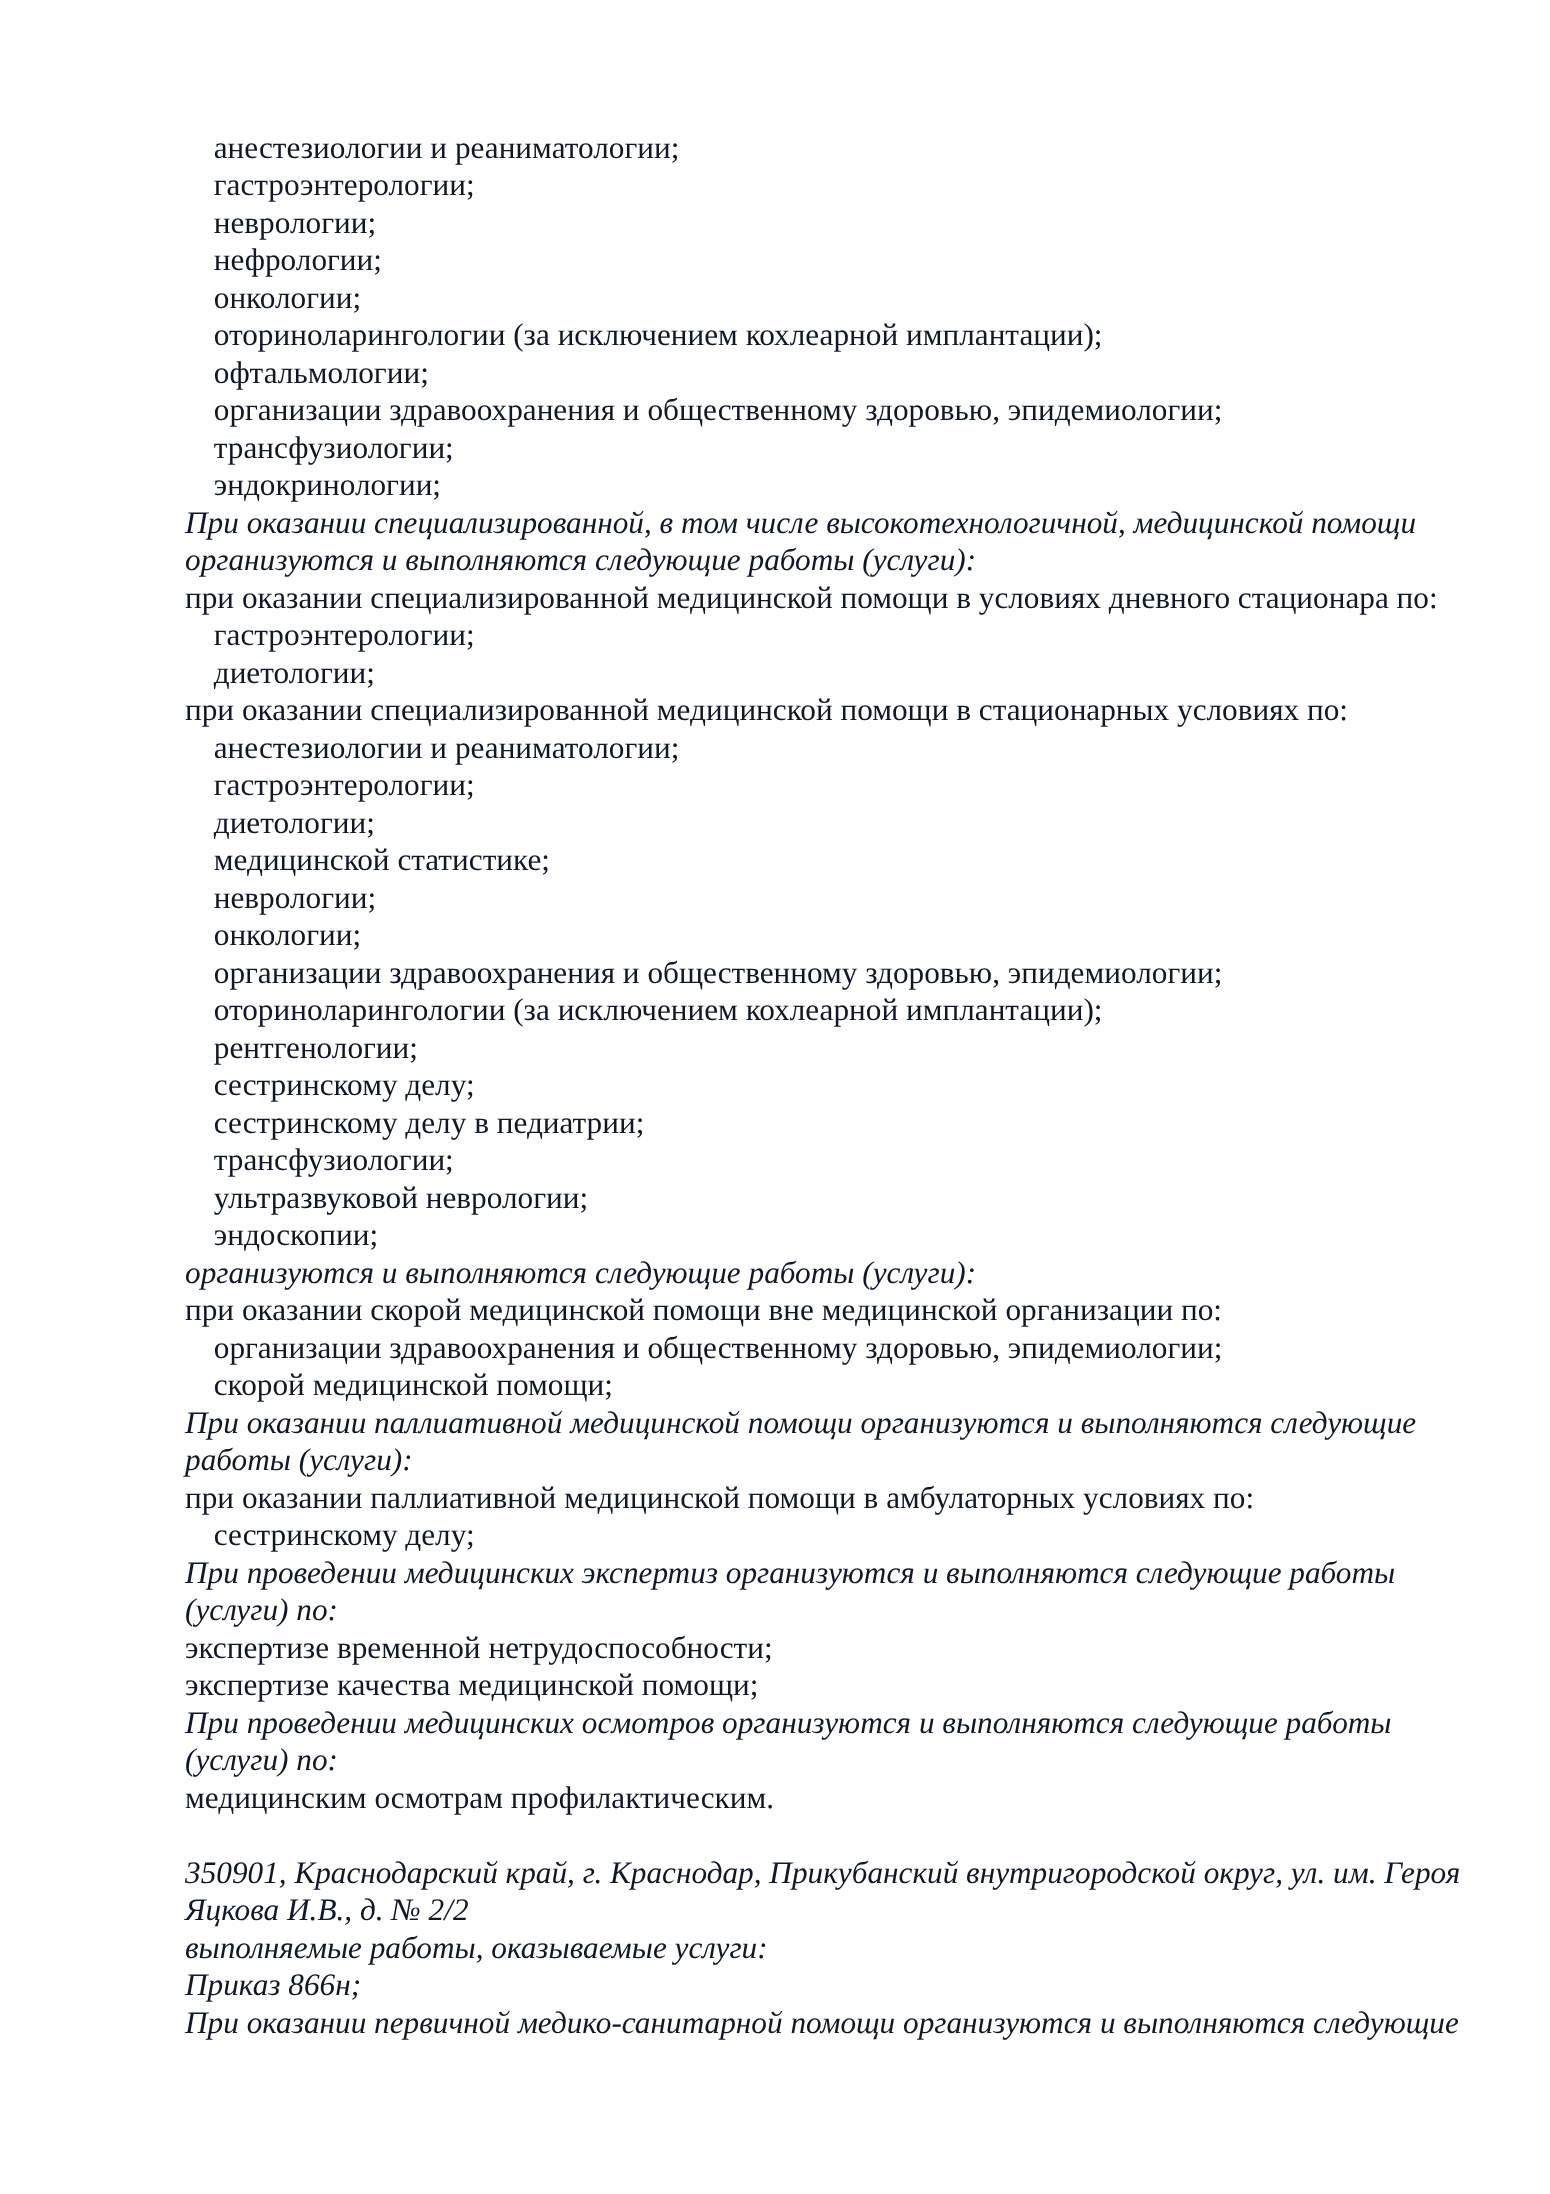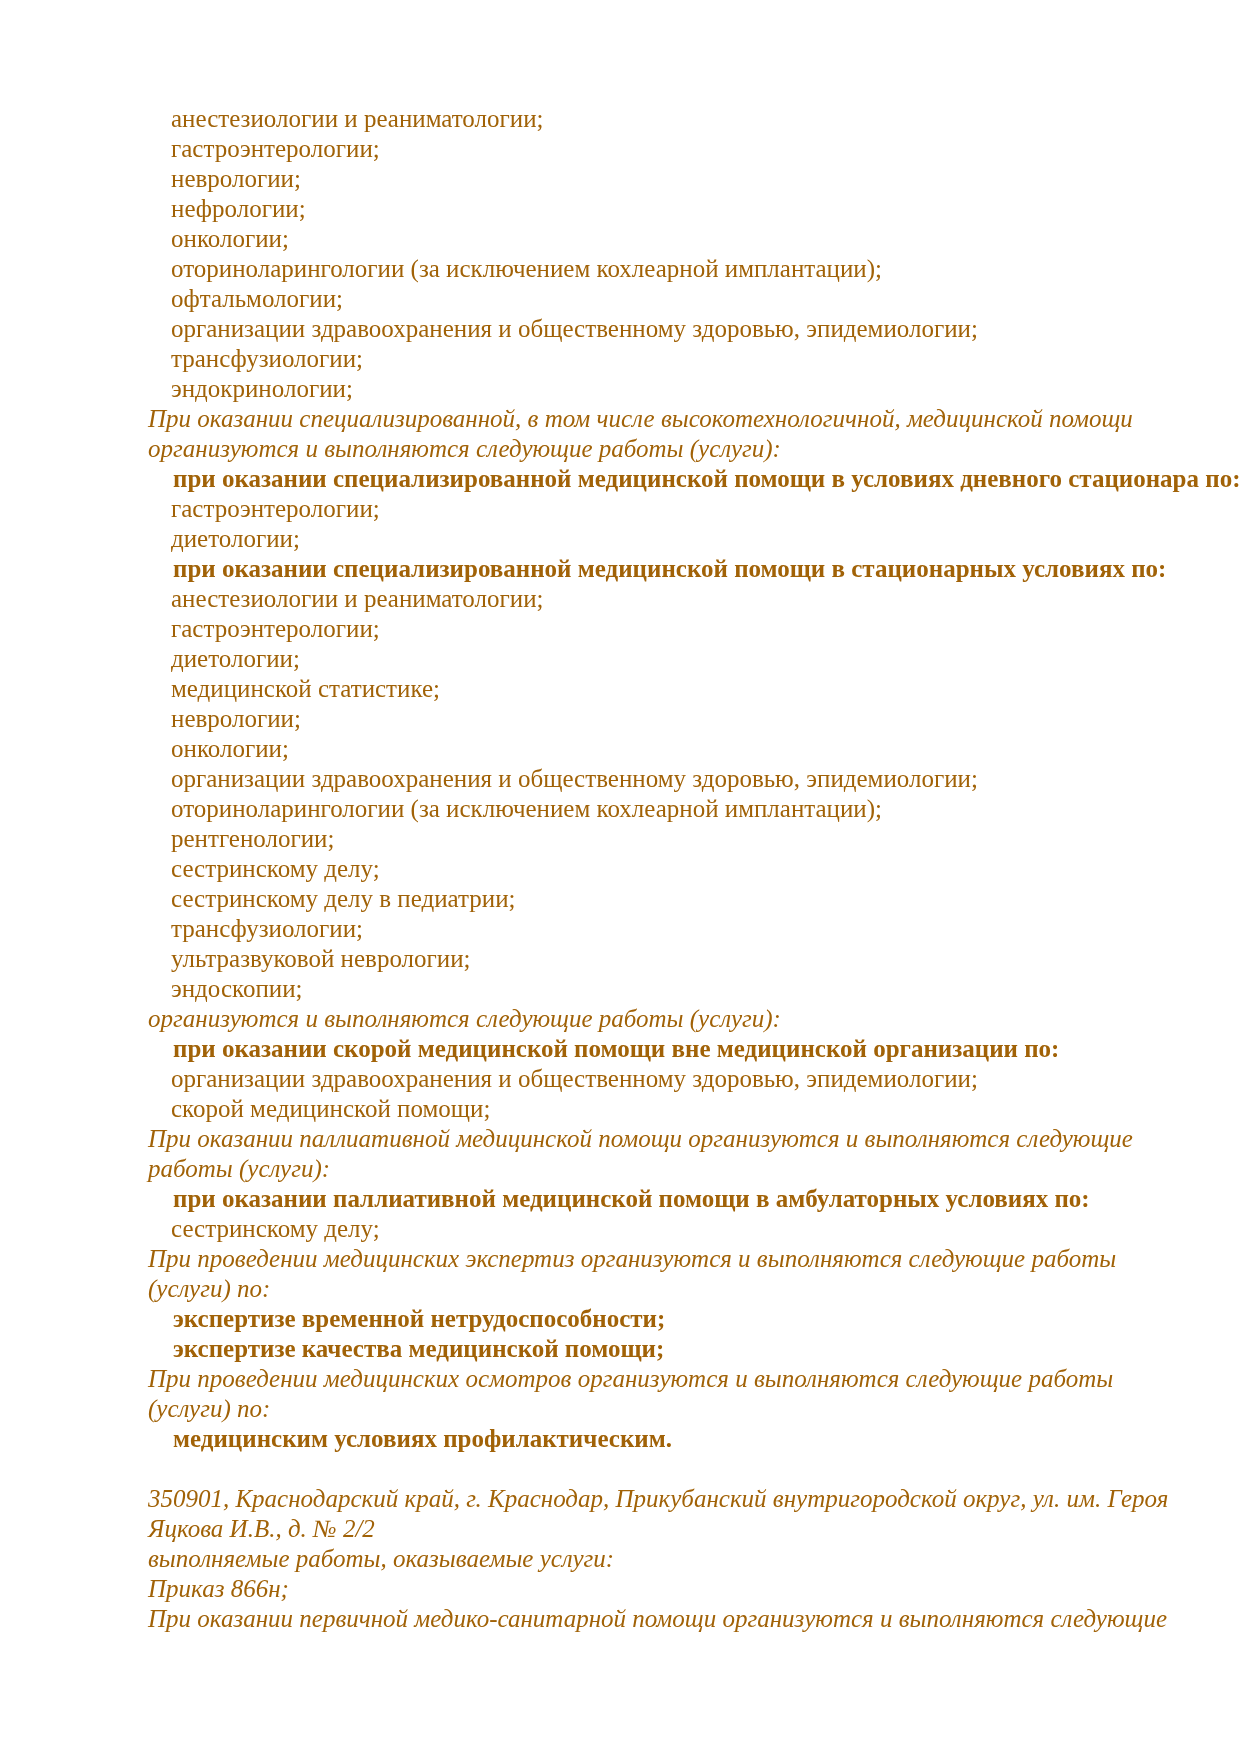--- a/index.html
+++ b/index.html
@@ -20,27 +20,27 @@
     font-family: "Liberation Serif", "DejaVu Serif", serif;
     font-size: 25px;
     line-height: 30px;
     font-weight: normal;
   }
   .line {
     white-space: pre;
     min-height: 30px;
   }
   .indent-0 { margin-left: 0; font-style: italic; }
-  .indent-1 { margin-left: 25px; font-weight: bold; }
+  .indent-1 { margin-left: 0; }
   .indent-2 { margin-left: 23px; }
 </style>
 </head>
 <body>
 
-<div class="page" style="background: rgb(255, 255, 255); color: #a16207; border-radius: 16px;">
+<div class="page" style="background: rgb(255, 255, 255); color: #0f172a; border-radius: 16px;">
     <div class="line indent-2">анестезиологии и реаниматологии;</div>
     <div class="line indent-2">гастроэнтерологии;</div>
     <div class="line indent-2">неврологии;</div>
     <div class="line indent-2">нефрологии;</div>
     <div class="line indent-2">онкологии;</div>
     <div class="line indent-2">оториноларингологии (за исключением кохлеарной имплантации);</div>
     <div class="line indent-2">офтальмологии;</div>
     <div class="line indent-2">организации здравоохранения и общественному здоровью, эпидемиологии;</div>
     <div class="line indent-2">трансфузиологии;</div>
     <div class="line indent-2">эндокринологии;</div>
@@ -71,20 +71,20 @@
     <div class="line indent-0">При оказании паллиативной медицинской помощи организуются и выполняются следующие</div>
     <div class="line indent-0">работы (услуги):</div>
     <div class="line indent-1">при оказании паллиативной медицинской помощи в амбулаторных условиях по:</div>
     <div class="line indent-2">сестринскому делу;</div>
     <div class="line indent-0">При проведении медицинских экспертиз организуются и выполняются следующие работы</div>
     <div class="line indent-0">(услуги) по:</div>
     <div class="line indent-1">экспертизе временной нетрудоспособности;</div>
     <div class="line indent-1">экспертизе качества медицинской помощи;</div>
     <div class="line indent-0">При проведении медицинских осмотров организуются и выполняются следующие работы</div>
     <div class="line indent-0">(услуги) по:</div>
-    <div class="line indent-1">медицинским условиях профилактическим.</div>
+    <div class="line indent-1">медицинским осмотрам профилактическим.</div>
     <div class="line indent-0"></div>
     <div class="line indent-0">350901, Краснодарский край, г. Краснодар, Прикубанский внутригородской округ, ул. им. Героя</div>
     <div class="line indent-0">Яцкова И.В., д. № 2/2</div>
     <div class="line indent-0">выполняемые работы, оказываемые услуги:</div>
     <div class="line indent-0">Приказ 866н;</div>
     <div class="line indent-0">При оказании первичной медико-санитарной помощи организуются и выполняются следующие</div>
   </div>
 
 </body></html>

